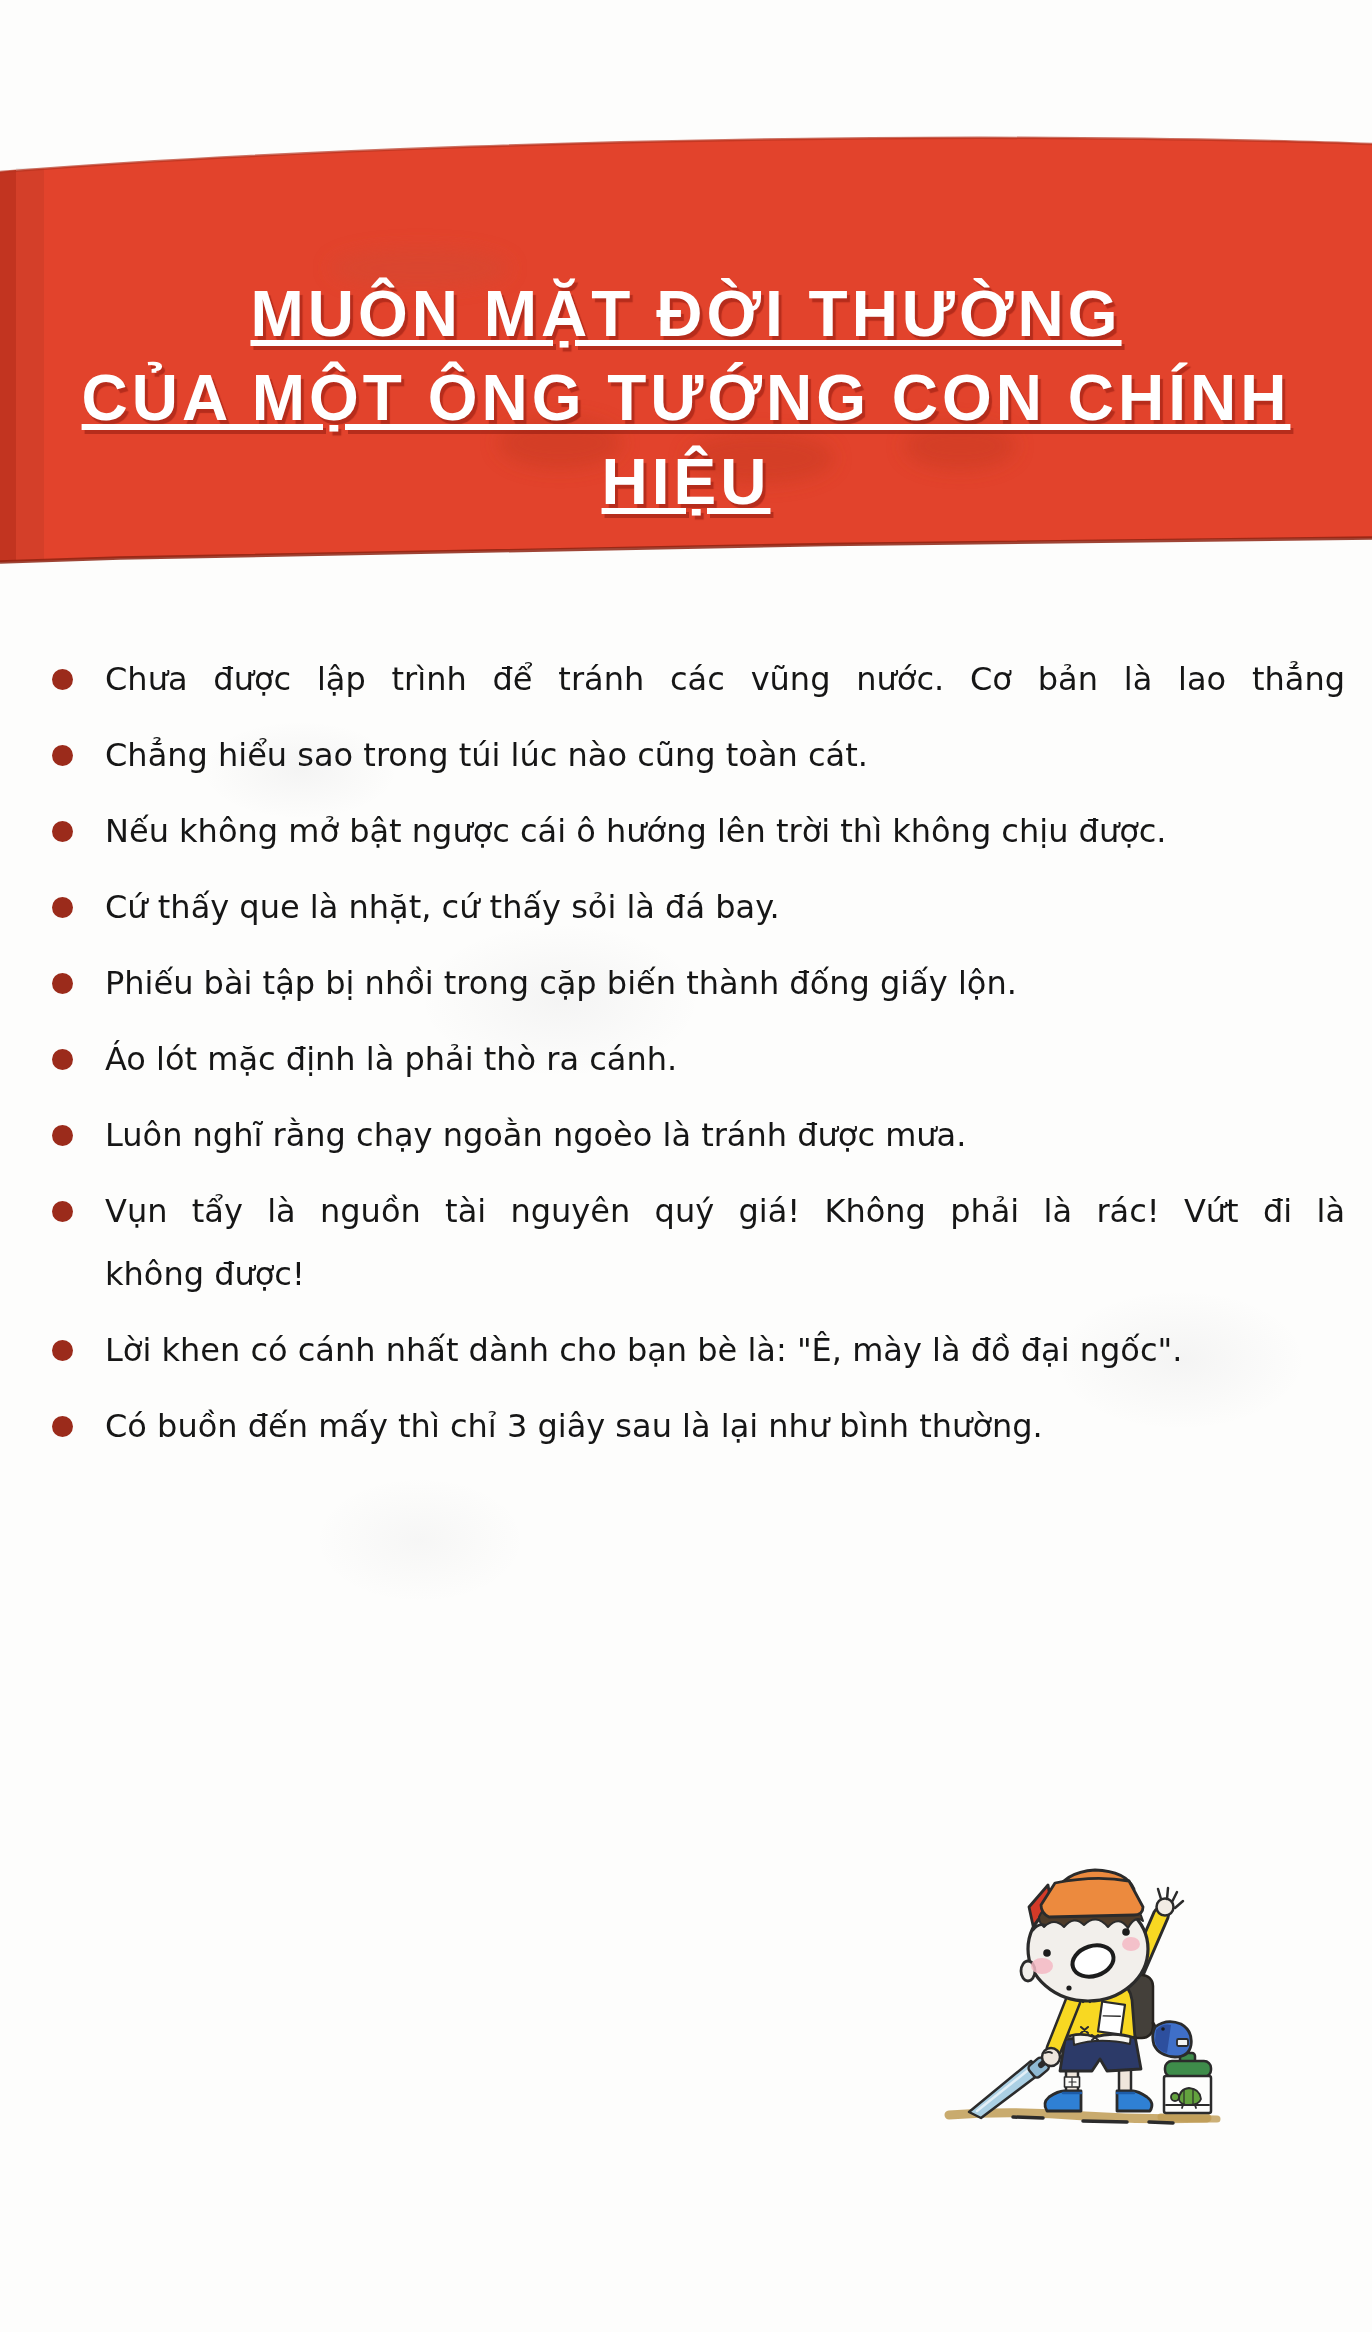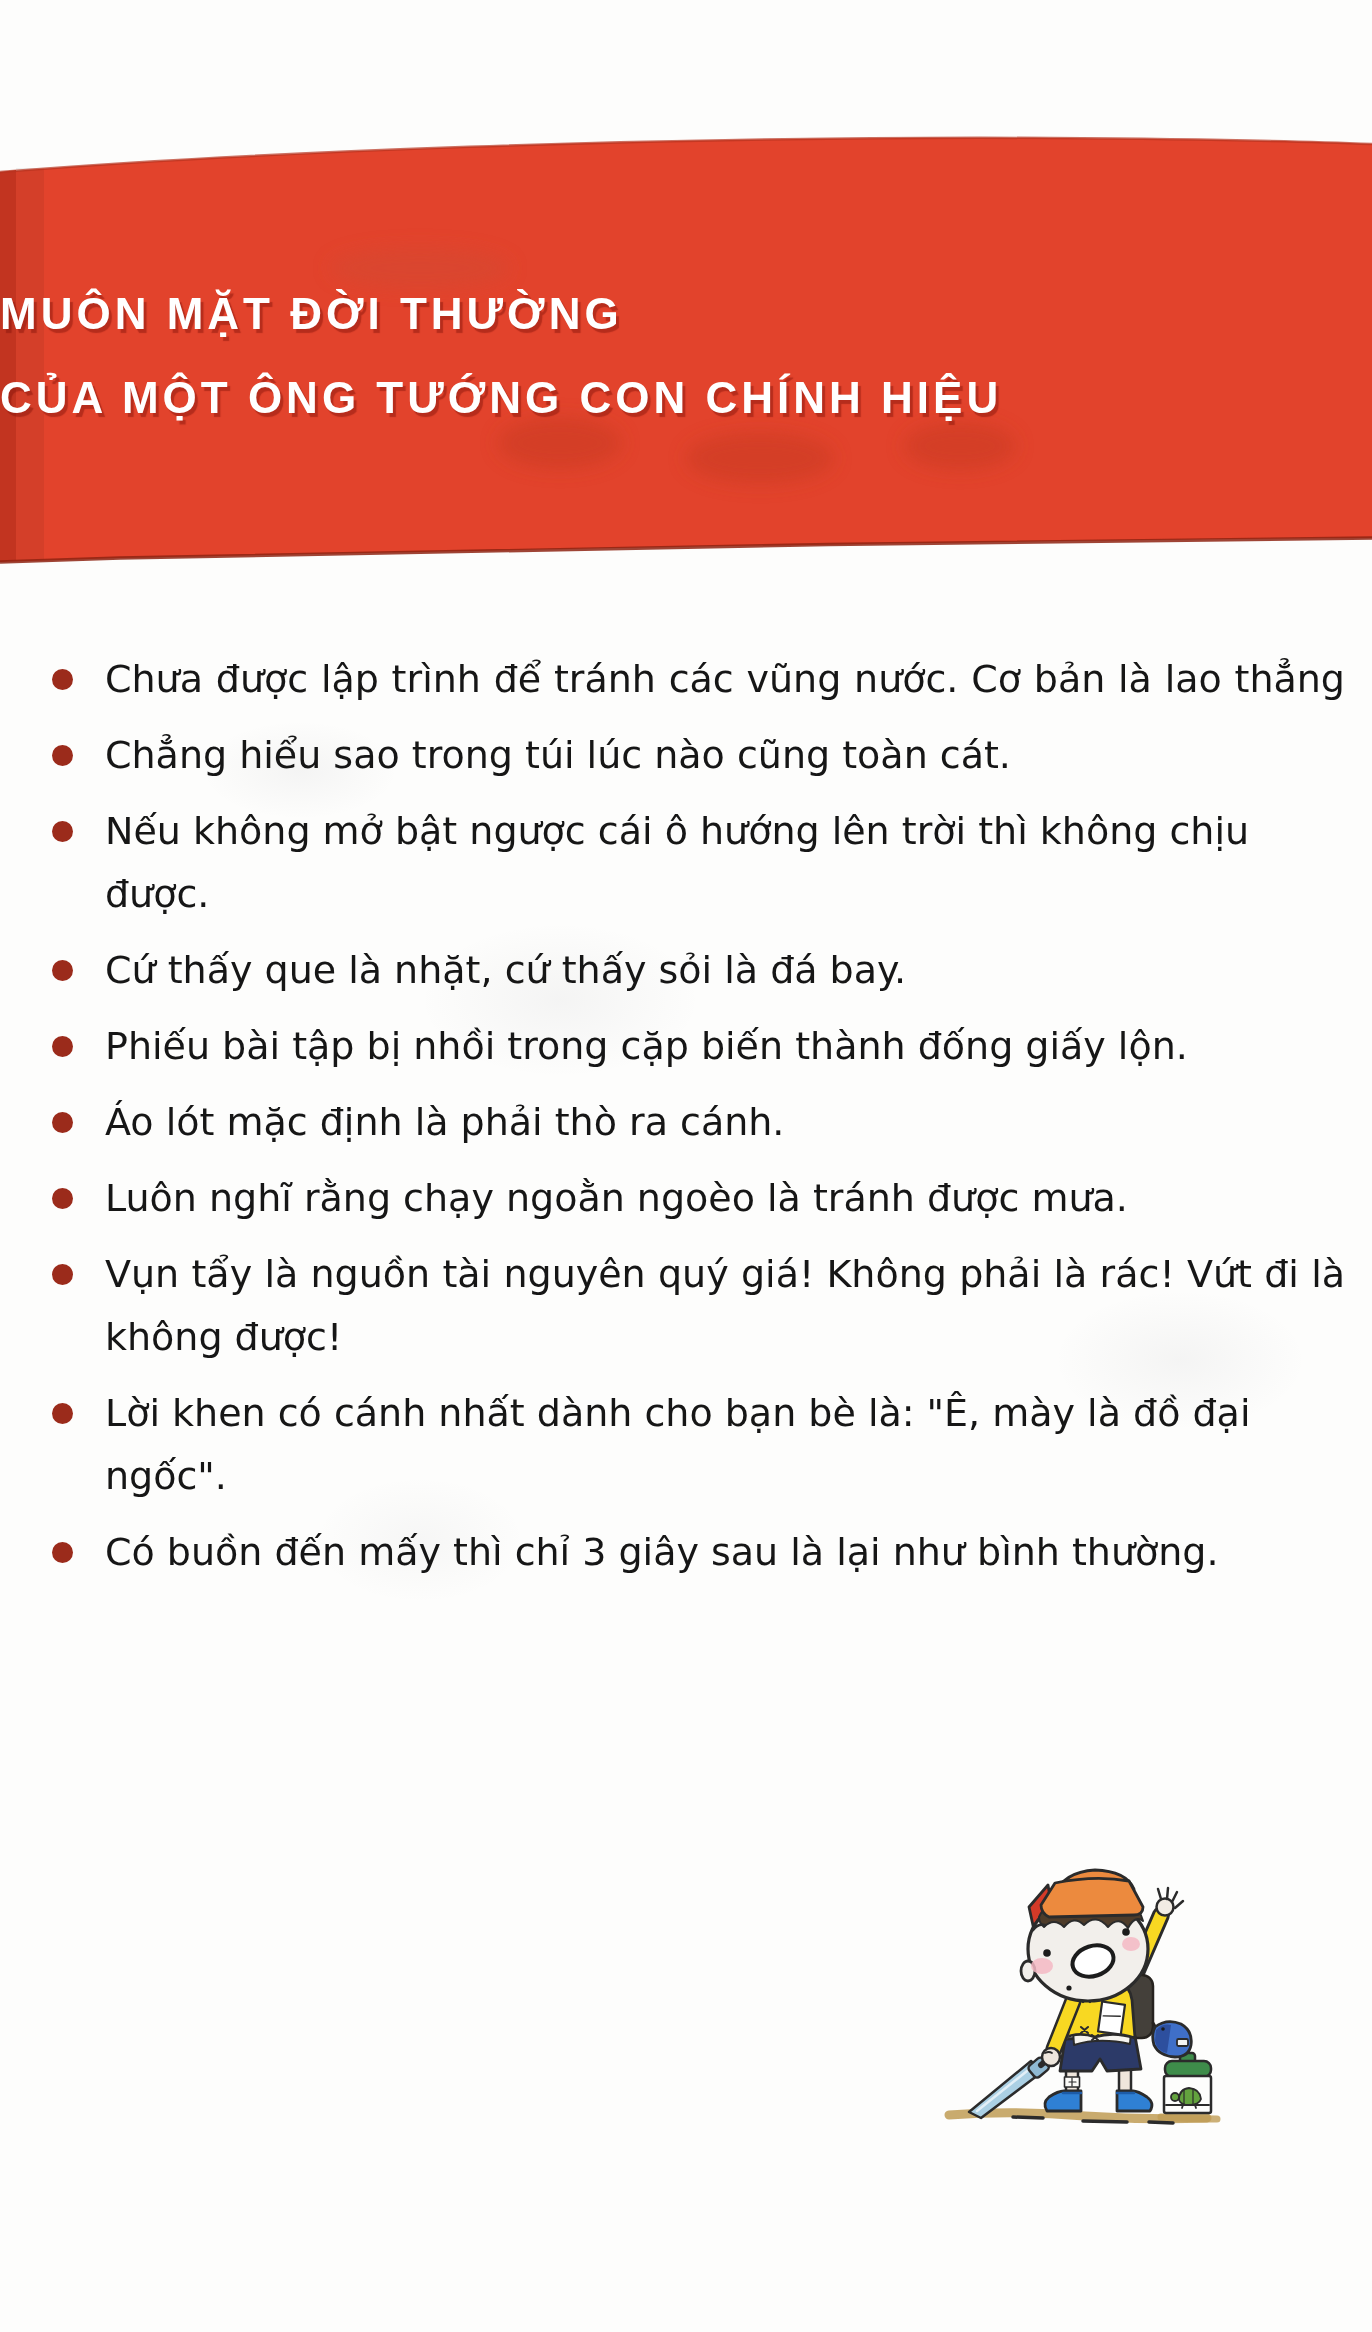--- a/index.html
+++ b/index.html
@@ -18,34 +18,36 @@
       radial-gradient(180px 100px at 1180px 1360px, rgba(80,80,90,0.05), rgba(0,0,0,0) 70%),
       radial-gradient(150px 90px at 420px 1540px, rgba(80,80,90,0.04), rgba(0,0,0,0) 70%),
       #fdfdfc;
   }
 
   
   .banner-wrap { position:absolute; left:0; top:128px; width:1372px; height:446px; }
   .banner-svg { position:absolute; inset:0; width:100%; height:100%; }
   .banner-title {
     position:absolute; left:0; right:0; top:144px;
+    text-align:center;
     font-family:"Liberation Sans", sans-serif;
     font-weight:700;
-    font-size:44px;
+    font-size:64px;
     line-height:84px;
     letter-spacing:4px;
     color:#ffffff;
     text-shadow:3px 4px 1px rgba(128,18,8,0.45);
+    text-decoration:underline;
   }
 
   
   .fact-list {
     position:absolute; left:42px; top:648px; width:1303px;
     list-style:none; margin:0; padding:0;
-    font-size:38px; line-height:63px; color:#161616;
+    font-size:32px; line-height:63px; color:#161616;
   }
   .fact-list li {
     position:relative;
     padding-left:63px;
     margin-bottom:13px;
   }
   .fact-list li::before {
     content:"";
     position:absolute; left:10px; top:21px;
     width:21px; height:21px; border-radius:50%;

